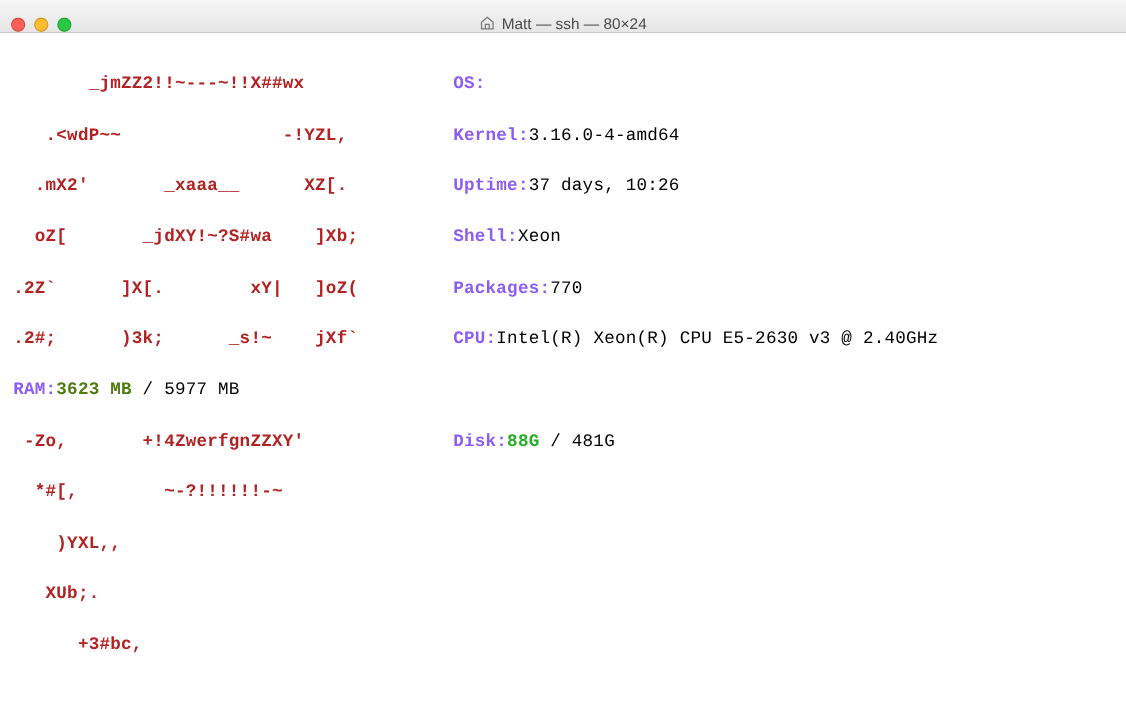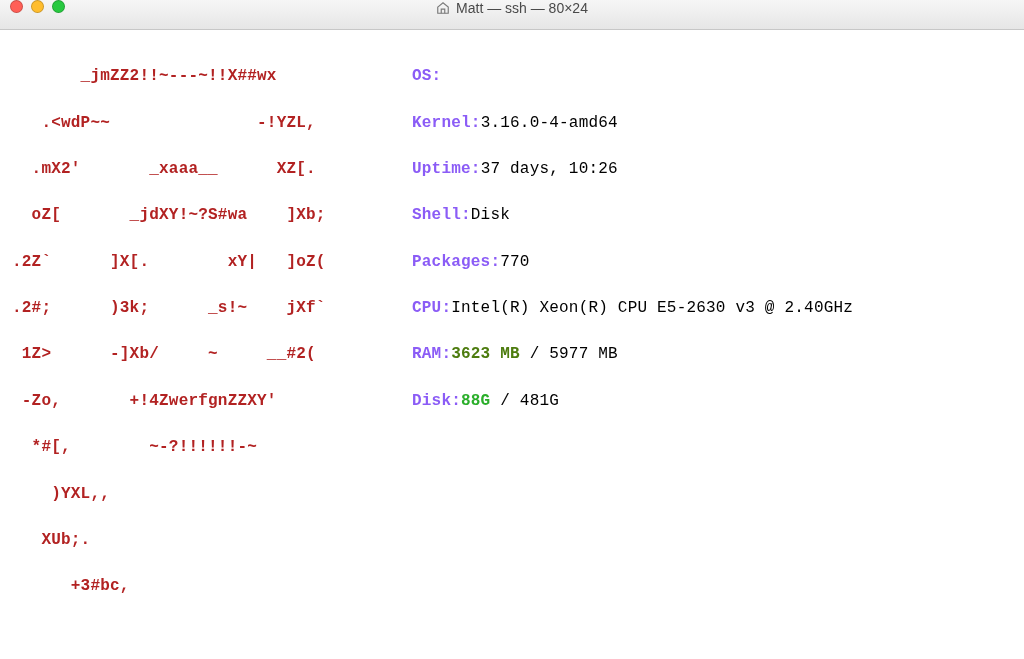--- a/index.html
+++ b/index.html
@@ -10,21 +10,21 @@
     font-family: Menlo, Monaco, "Courier New", monospace;
     font-size:16px;
     color:#000;
     overflow:hidden;
   }
   .titlebar {
     height:30px;
     background: linear-gradient(#f6f6f6,#e6e6e6);
     border-bottom:1px solid #c7c7c7;
     display:flex;
-    align-items:flex-start;
+    align-items:flex-end;
     position:relative;
   }
   .traffic { display:flex; gap:8px; margin-left:10px; }
   .light { width:13px; height:13px; border-radius:50%; border:0.5px solid rgba(0,0,0,0.2); }
   .close { background:#ff5f57; }
   .min   { background:#ffbd2e; }
   .max   { background:#28c940; }
   .titlecenter {
     position:absolute; left:0; right:0; text-align:center;
     display:flex; justify-content:center; align-items:center; gap:6px;
@@ -64,24 +64,24 @@
       </svg>
     </span>
     <span>Matt — ssh — 80×24</span>
   </div>
 </div>
 
 <div class="term">
 <div class="row"><span class="left red">       _jmZZ2!!~---~!!X##wx</span><span class="lbl">OS:</span> </div>
 <div class="row"><span class="left red">   .&lt;wdP~~               -!YZL,</span><span class="lbl">Kernel:</span> <span class="plain">3.16.0-4-amd64</span></div>
 <div class="row"><span class="left red">  .mX2'       _xaaa__      XZ[.</span><span class="lbl">Uptime:</span> <span class="plain">37 days, 10:26</span></div>
-<div class="row"><span class="left red">  oZ[       _jdXY!~?S#wa    ]Xb;</span><span class="lbl">Shell:</span> <span class="plain">Disk</span></div>
+<div class="row"><span class="left red">  oZ[       _jdXY!~?S#wa    ]Xb;</span><span class="lbl">Shell:</span> <span class="plain">Xeon</span></div>
 <div class="row"><span class="left red">.2Z`      ]X[.        xY|   ]oZ(</span><span class="lbl">Packages:</span> <span class="plain">770</span></div>
 <div class="row"><span class="left red">.2#;      )3k;      _s!~    jXf`</span><span class="lbl">CPU:</span> <span class="plain">Intel(R) Xeon(R) CPU E5-2630 v3 @ 2.40GHz</span></div>
-<div class="row"><span class="left red"> 1Z&gt;      -]Xb/     ~     __#2(</span><span class="lbl">RAM:</span> <span class="ylg">3623 MB</span><span class="plain"> / </span><span class="plain">5977 MB</span></div>
+<div class="row"><span class="lbl">RAM:</span> <span class="ylg">3623 MB</span><span class="plain"> / </span><span class="plain">5977 MB</span></div>
 <div class="row"><span class="left red"> -Zo,       +!4ZwerfgnZZXY'</span><span class="lbl">Disk:</span> <span class="grn">88G</span><span class="plain"> / </span><span class="plain">481G</span></div>
 <div class="row"><span class="left red">  *#[,        ~-?!!!!!!-~</span></div>
 <div class="row"><span class="left red">    )YXL,,</span></div>
 <div class="row"><span class="left red">   XUb;.</span></div>
 <div class="row"><span class="left red">      +3#bc,</span></div>
 
 
 
 
 

